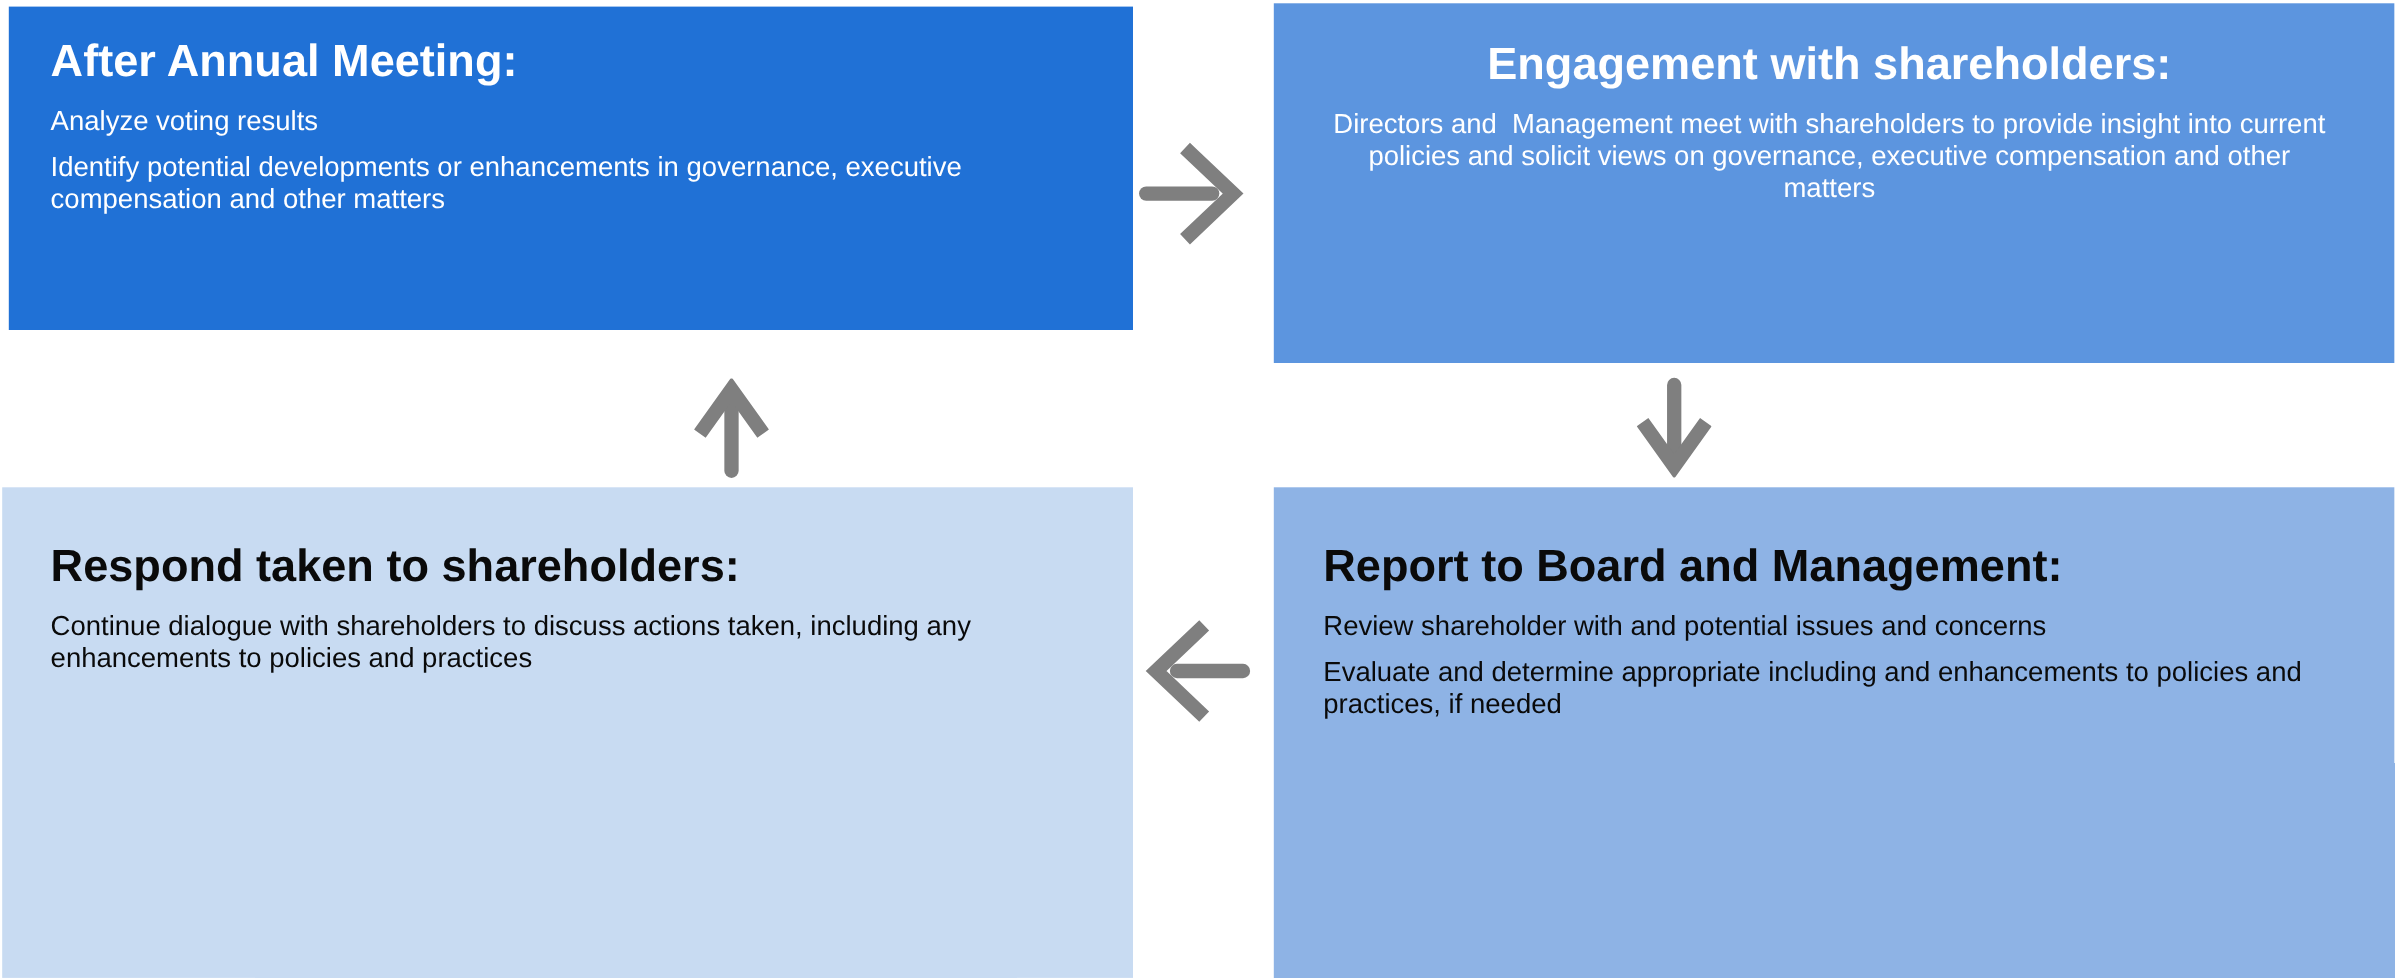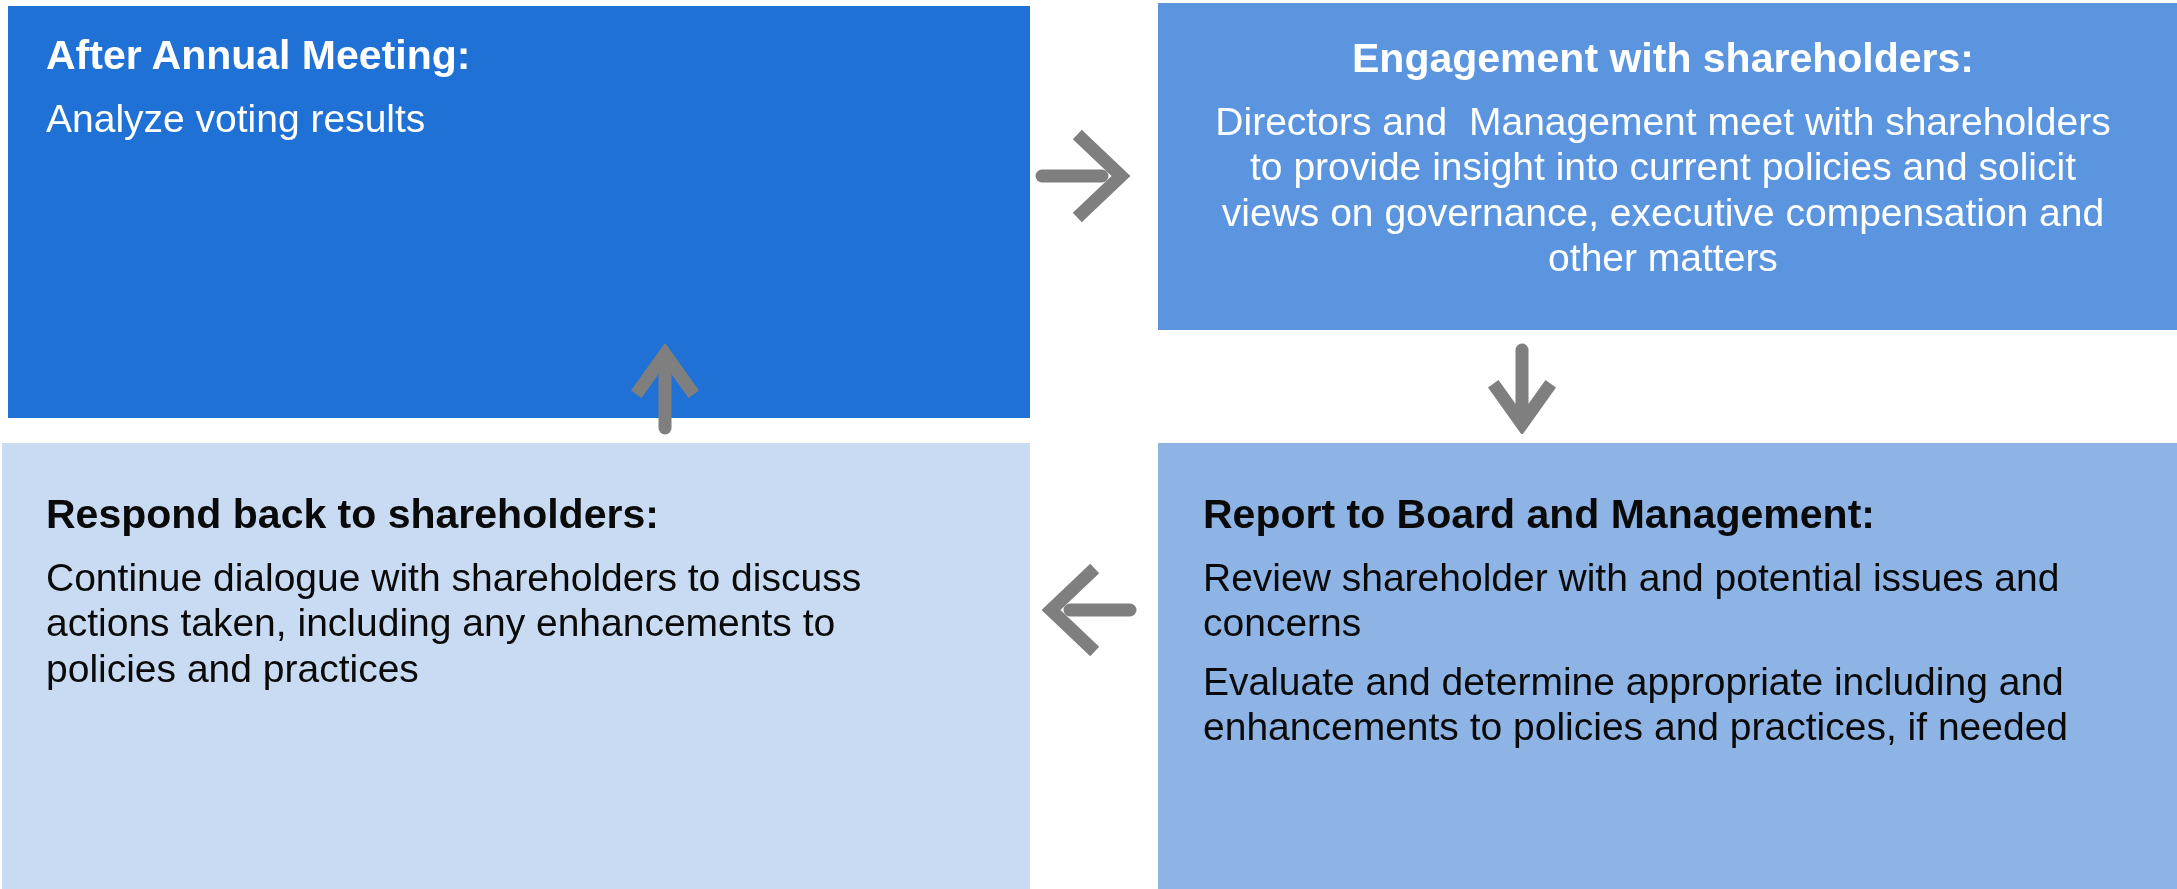--- a/index.html
+++ b/index.html
@@ -16,21 +16,21 @@
     overflow: hidden;
   }
   .box {
     position: absolute;
     box-sizing: border-box;
   }
   .box-tl {
     left: 8px;
     top: 6px;
     width: 1022px;
-    height: 412px;
+    height: 294px;
     padding: 26px 105px 20px 38px;
   }
   .box-tr {
     left: 1158px;
     top: 3px;
     width: 1019px;
     height: 327px;
     padding: 32px 54px 20px 45px;
   }
   .box-bl {
@@ -49,21 +49,21 @@
   }
   .box-title {
     margin: 0 0 16px 0;
     font-size: 41px;
     font-weight: bold;
     line-height: 1.16;
     white-space: pre-wrap;
   }
   .box-text {
     margin: 0 0 13px 0;
-    font-size: 39px;
+    font-size: 25px;
     font-weight: normal;
     line-height: 1.17;
     white-space: pre-wrap;
   }
   .text-light { color: #ffffff; }
   .text-dark  { color: #0a0a0a; }
   .arrow {
     position: absolute;
   }
   .arrow path {
@@ -74,35 +74,36 @@
   .arrow path.head { stroke-linecap: square; stroke-linejoin: miter; }
 </style>
 </head>
 <body>
 
 <div class="canvas">
 
   <section class="box box-tl" style="background: rgb(32, 113, 214);">
     <h2 class="box-title text-light">After Annual Meeting:</h2>
     <p class="box-text text-light">Analyze voting results</p>
+    <p class="box-text text-light">Identify potential developments or enhancements in governance, executive compensation and other matters</p>
   </section>
 
   <section class="box box-tr" style="background: rgb(92, 149, 223); text-align: center;">
     <h2 class="box-title text-light">Engagement with shareholders:</h2>
     <p class="box-text text-light">Directors and  Management meet with shareholders to provide insight into current policies and solicit views on governance, executive compensation and other matters</p>
   </section>
 
   <section class="box box-br" style="background: rgb(142, 179, 229);">
     <h2 class="box-title text-dark">Report to Board and Management:</h2>
     <p class="box-text text-dark">Review shareholder with and potential issues and concerns</p>
     <p class="box-text text-dark">Evaluate and determine appropriate including and enhancements to policies and practices, if needed</p>
   </section>
 
   <section class="box box-bl" style="background: rgb(200, 219, 242);">
-    <h2 class="box-title text-dark">Respond back to shareholders:</h2>
+    <h2 class="box-title text-dark">Respond taken to shareholders:</h2>
     <p class="box-text text-dark">Continue dialogue with shareholders to discuss actions taken, including any enhancements to policies and practices</p>
   </section>
 
   <svg class="arrow" style="left:1032px; top:128px;" width="104" height="96" viewBox="0 0 104 96">
     <path class="tail" d="M10,48 H70" stroke="#7F7F7F"></path>
     <path class="head" d="M50,11 L89,48 L50,85" stroke="#7F7F7F"></path>
   </svg>
 
   <svg class="arrow" style="left:1488px; top:342px;" width="68" height="92" viewBox="0 0 68 92">
     <path class="tail" d="M34,8 V66" stroke="#7F7F7F"></path>

